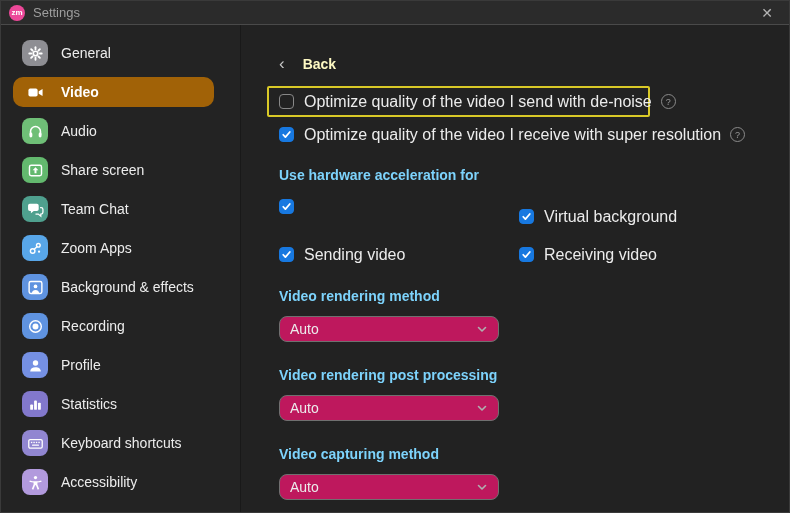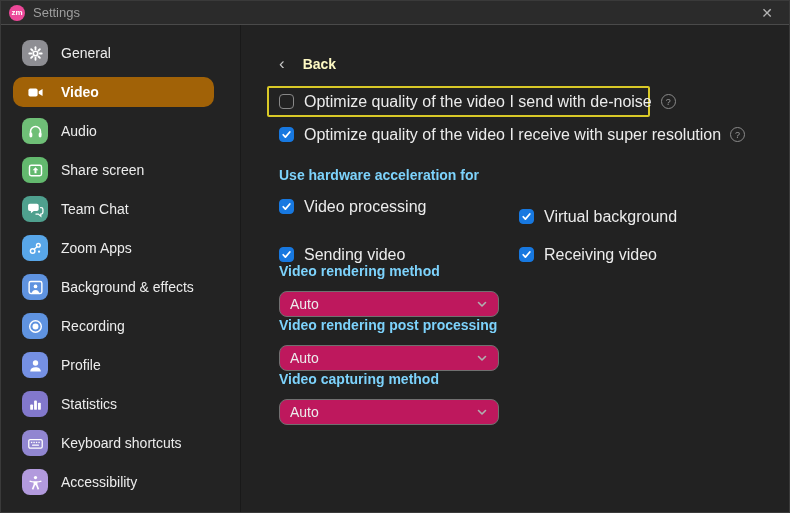--- a/index.html
+++ b/index.html
@@ -68,21 +68,21 @@
     width:15px; height:15px; border-radius:50%; border:1.2px solid #8a8a8a;
     color:#9a9a9a; font-size:9px; display:inline-flex; align-items:center;
     justify-content:center; margin-left:9px; cursor:pointer; flex-shrink:0;
   }
   .section-heading { font-size:14px; font-weight:bold; color:#7dd3fc; }
   .hw-heading { margin-top:24px; }
   .hw-grid {
     margin-top:15px; display:grid; grid-template-columns:240px auto;
     row-gap:11px;
   }
-  .dd-heading { }
+  .dd-heading { margin-top:25px; }
   .dropdown {
     margin-top:12px; width:220px; height:26px; border:1px solid #707070;
     border-radius:8px; background:#be185d; display:flex; align-items:center;
     padding:0 10px; cursor:pointer;
   }
   .dropdown-value { font-size:14px; color:#ececec; flex:1; }
   .dropdown svg { width:12px; height:12px; }
 </style>
 </head>
 <body>
@@ -268,21 +268,20 @@
 
     <div class="section-heading hw-heading">Use hardware acceleration for</div>
 
     <div class="hw-grid">
       <div class="check-row">
         <span class="checkbox checked">
           <svg viewBox="0 0 12 12">
               <path d="M2.4 6.3l2.4 2.6 4.8-5.6" stroke="#fff" stroke-width="1.9" fill="none" stroke-linecap="round" stroke-linejoin="round"></path>
             </svg>
         </span>
-        <span class="check-label">Video processing</span>
       </div>
       <div class="check-row">
         <span class="checkbox checked">
           <svg viewBox="0 0 12 12">
               <path d="M2.4 6.3l2.4 2.6 4.8-5.6" stroke="#fff" stroke-width="1.9" fill="none" stroke-linecap="round" stroke-linejoin="round"></path>
             </svg>
         </span>
         <span class="check-label">Virtual background</span>
       </div>
       <div class="check-row">

